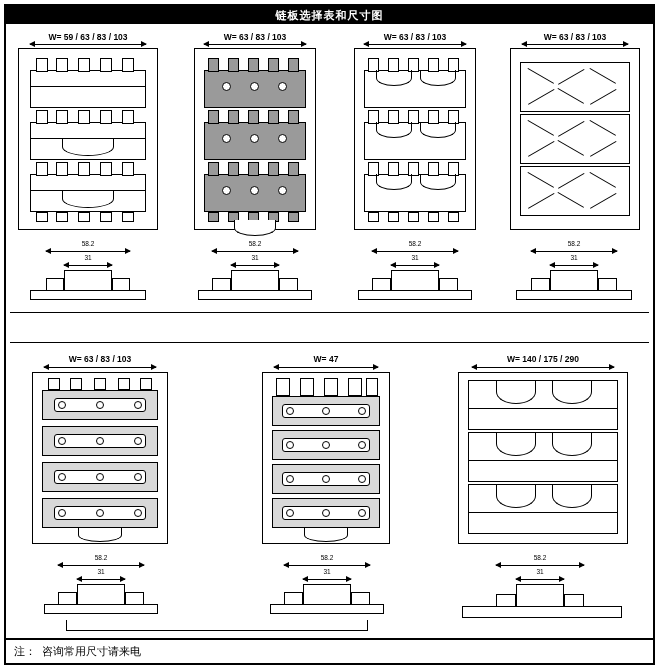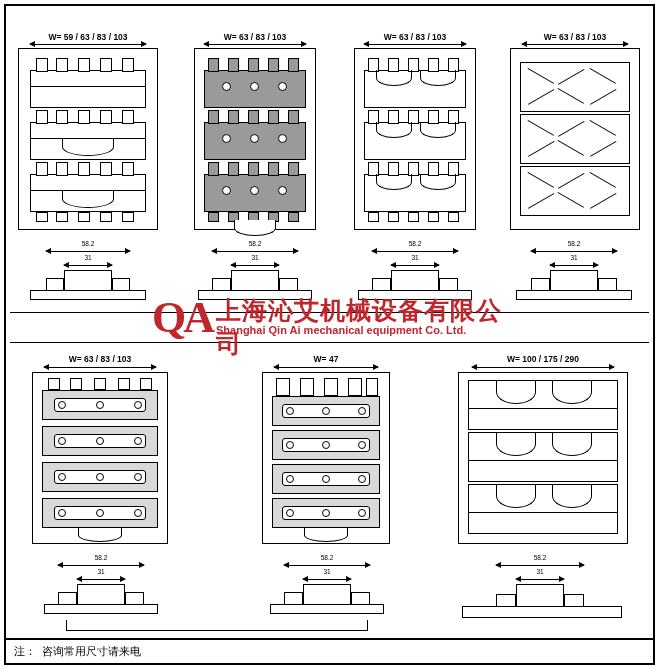--- a/index.html
+++ b/index.html
@@ -60,20 +60,23 @@
 
   .bracket{position:absolute;border:1px solid #000;border-top:none;}
 </style>
 </head>
 <body>
 
 <div id="page">
 
   <div class="outer-frame"></div>
 
+  <div class="title-bar">
+    <span>链板选择表和尺寸图</span>
+  </div>
 
   <div class="body-area">
 
     <div class="panel" style="left:12px;top:24px;width:140px;height:182px;">
       <div class="frame"></div>
       <div class="chain-area" style="left:10px;top:8px;width:120px;height:166px;">
 
         <div class="mod" style="left:2px;top:14px;width:116px;height:38px;"></div>
         <div class="tooth" style="left:8px;top:2px;width:12px;height:14px;"></div>
         <div class="tooth" style="left:28px;top:2px;width:12px;height:14px;"></div>
@@ -266,25 +269,20 @@
       <div class="dimline" style="left:36px;top:25px;width:48px;"></div>
       <div class="rect" style="left:36px;top:30px;width:48px;height:24px;"></div>
       <div class="rect" style="left:17px;top:38px;width:19px;height:16px;"></div>
       <div class="rect" style="left:84px;top:38px;width:19px;height:16px;"></div>
       <div class="base" style="left:2px;top:50px;width:116px;height:10px;"></div>
     </div>
 
     <div class="hline" style="left:4px;top:288px;width:639px;"></div>
     <div class="hline" style="left:4px;top:318px;width:639px;"></div>
 
-    <div class="logo" style="top:270px;left:146px;">
-      <div class="qa">QA</div>
-      <div class="cn">上海沁艾机械设备有限公司</div>
-      <div class="en">Shanghai Qin Ai mechanical equipment Co. Ltd.</div>
-    </div>
 
     <div class="panel" style="left:26px;top:348px;width:136px;height:172px;">
       <div class="frame"></div>
       <div class="chain-area" style="left:8px;top:6px;width:120px;height:160px;">
         <div class="tooth" style="left:8px;top:0px;width:12px;height:12px;"></div>
         <div class="tooth" style="left:30px;top:0px;width:12px;height:12px;"></div>
         <div class="tooth" style="left:54px;top:0px;width:12px;height:12px;"></div>
         <div class="tooth" style="left:78px;top:0px;width:12px;height:12px;"></div>
         <div class="tooth" style="left:100px;top:0px;width:12px;height:12px;"></div>
 
@@ -367,21 +365,21 @@
         <div class="arcline" style="left:86px;top:2px;width:40px;height:24px;"></div>
         <div class="arcline" style="left:30px;top:54px;width:40px;height:24px;"></div>
         <div class="arcline" style="left:86px;top:54px;width:40px;height:24px;"></div>
         <div class="arcline" style="left:30px;top:106px;width:40px;height:24px;"></div>
         <div class="arcline" style="left:86px;top:106px;width:40px;height:24px;"></div>
         <div class="hline" style="left:2px;top:30px;width:150px;"></div>
         <div class="hline" style="left:2px;top:82px;width:150px;"></div>
         <div class="hline" style="left:2px;top:134px;width:150px;"></div>
       </div>
     </div>
-    <div class="dim-label" style="left:452px;top:330px;width:170px;">W= 100 / 175 / 290</div>
+    <div class="dim-label" style="left:452px;top:330px;width:170px;">W= 140 / 175 / 290</div>
     <div class="dimline" style="left:466px;top:343px;width:142px;"></div>
 
     <div class="side" style="left:36px;top:530px;width:118px;height:62px;">
       <div class="top-dim" style="left:0;top:0;width:118px;">58.2</div>
       <div class="dimline" style="left:16px;top:11px;width:86px;"></div>
       <div class="top-dim" style="left:0;top:14px;width:118px;">31</div>
       <div class="dimline" style="left:35px;top:25px;width:48px;"></div>
       <div class="rect" style="left:35px;top:30px;width:48px;height:24px;"></div>
       <div class="rect" style="left:16px;top:38px;width:19px;height:16px;"></div>
       <div class="rect" style="left:83px;top:38px;width:19px;height:16px;"></div>

